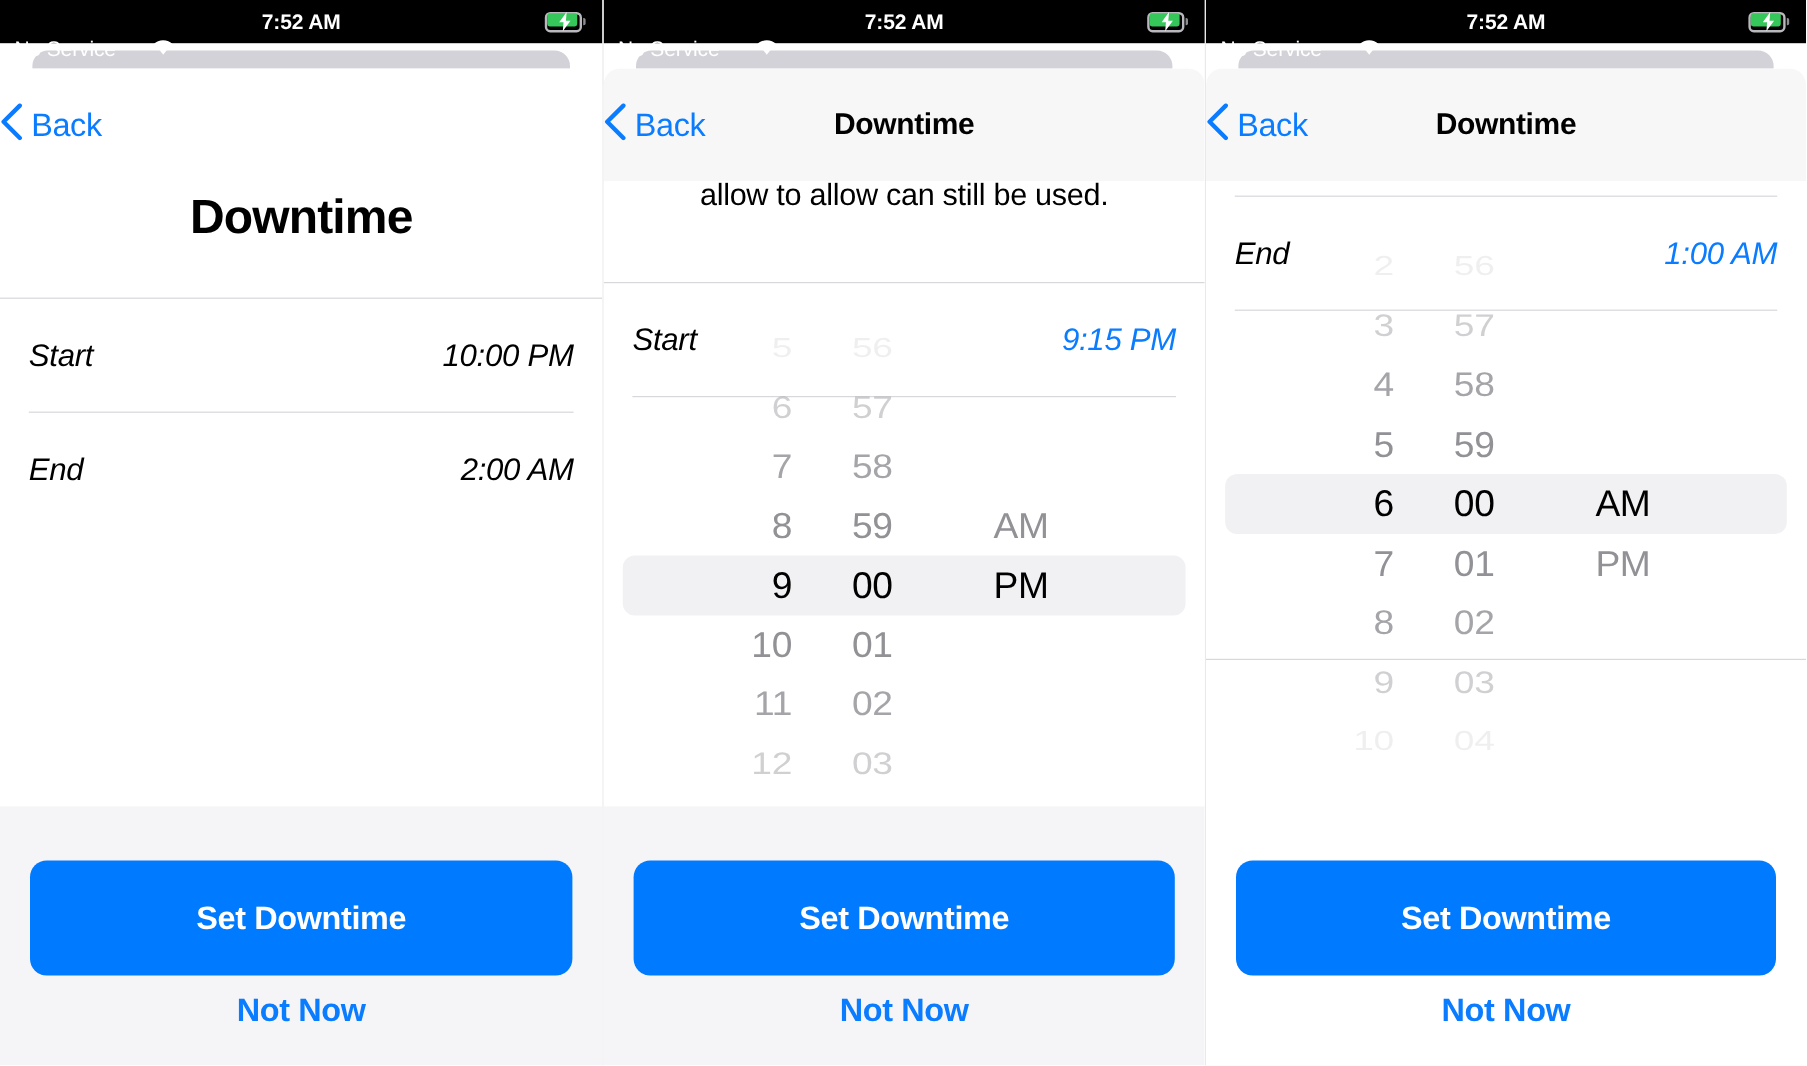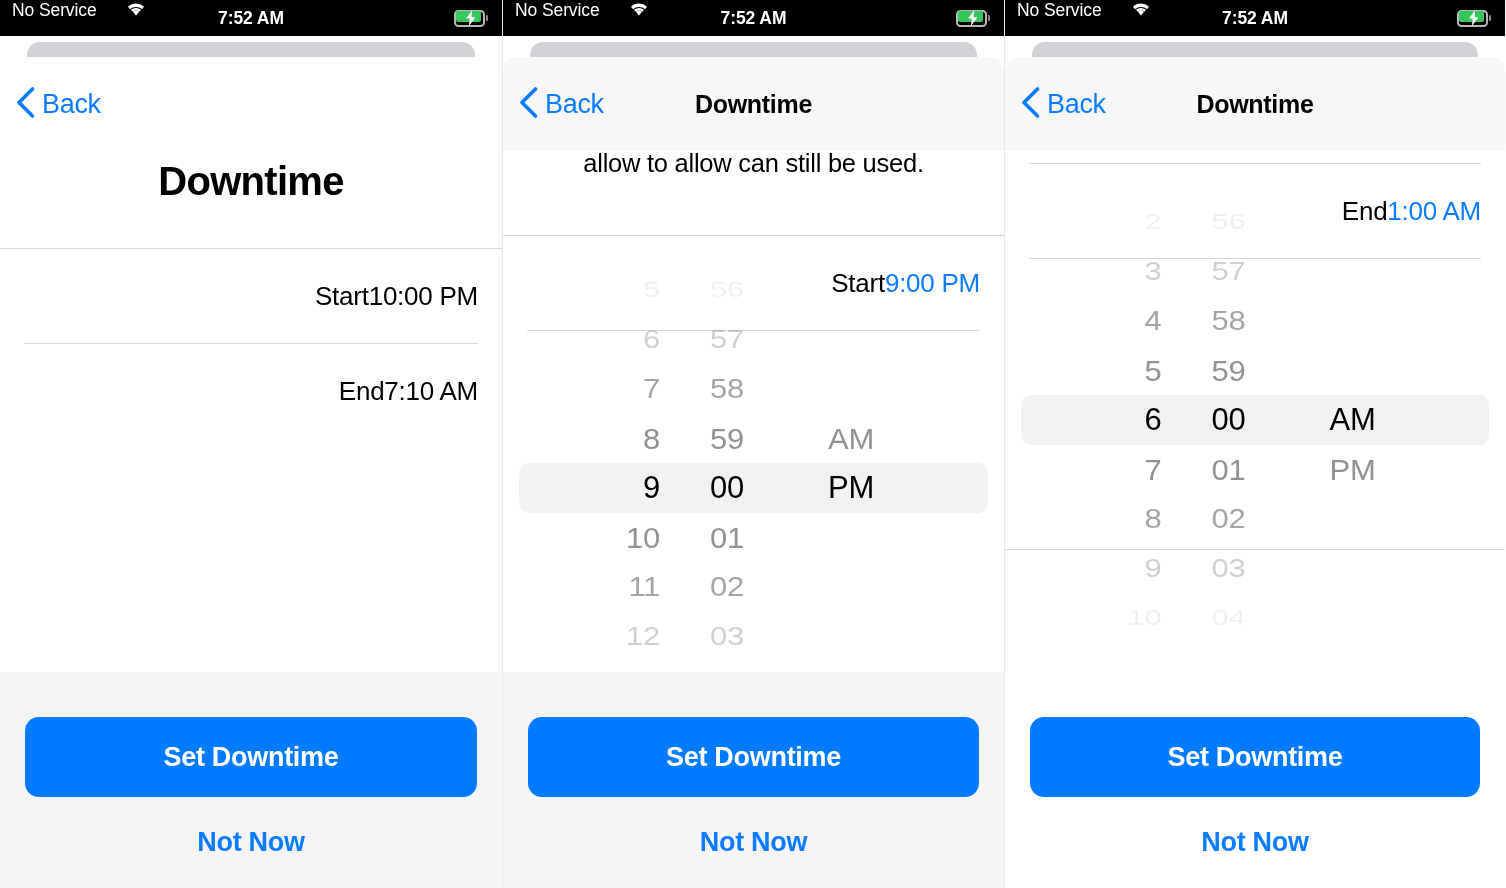--- a/index.html
+++ b/index.html
@@ -9,21 +9,21 @@
 
   .panel { position:relative; width:502px; height:888px; background:#ffffff;
            overflow:hidden; flex:0 0 auto; }
   .panel + .panel { border-left:1px solid #e9e9ec; }
   .panel.p3 { width:501px; }
 
   
   .statusbar { position:absolute; top:0; left:0; right:0; height:36px; background:#000;
                z-index:40; }
   .sb-left { position:absolute; left:12px; top:0; height:52px; display:flex;
-             align-items:flex-start; gap:27px; }
+             align-items:flex-end; gap:27px; }
   .sb-carrier { color:#fff; font-size:17.5px; font-weight:400; letter-spacing:-0.1px; }
   .sb-time { position:absolute; left:0; right:0; top:0; height:36px; display:flex;
              align-items:center; justify-content:center; color:#fff; font-size:17.5px;
              font-weight:600; letter-spacing:-0.1px; }
   .sb-right { position:absolute; right:14px; top:0; height:36px; display:flex;
               align-items:center; }
   .wifi { display:block; }
   .batt { position:relative; width:34px; height:17px; }
   .batt-body { position:absolute; left:0; top:0; width:31px; height:17px;
                border:2px solid #b9b9bd; border-radius:4.5px; background:#000; }
@@ -34,21 +34,21 @@
   .batt-bolt { position:absolute; left:11px; top:0.5px; z-index:3; }
 
   
   .card-back { position:absolute; top:42px; left:27px; right:27px; height:40px;
                background:#d2d2d8; border-radius:13px 13px 0 0; z-index:5; }
   .sheet { position:absolute; top:57px; left:0; right:0; bottom:0; background:#fff;
            border-radius:14px 14px 0 0; z-index:10; overflow:hidden; }
 
   
   .navbar { position:relative; height:94px; display:flex; align-items:center;
-            padding:0 16px; background:#ffffff; }
+            padding:0 0; background:#ffffff; }
   .navbar.tinted { background:#f7f7f8; }
   .backbtn { display:flex; align-items:center; gap:7px; cursor:pointer; }
   .chev { display:block; }
   .backlabel { color:#0a7cff; font-size:27px; letter-spacing:-0.3px; }
   .navtitle { position:absolute; left:0; right:0; text-align:center;
               font-size:25px; font-weight:700; color:#000; letter-spacing:-0.3px;
               pointer-events:none; }
 
   
   .intro { padding:8px 24px 0; text-align:center; }
@@ -57,22 +57,22 @@
   .desc { font-size:25.5px; line-height:37px; color:#000; letter-spacing:-0.25px; }
 
   
   .desc-frag { padding:0 24px; text-align:center; font-size:25.5px; line-height:37px;
                color:#000; letter-spacing:-0.25px; }
 
   
   .rowsec { background:#fff; }
   .hr { height:1px; background:#d8d8dc; margin:0 24px; }
   .hr.full { margin:0; }
-  .row { display:flex; align-items:center; justify-content:flex-end;
-         padding:0 24px; height:94px; cursor:pointer; }
+  .row { display:flex; align-items:center; justify-content:space-between;
+         padding:0 24px; height:94px; cursor:pointer;font-style:italic; }
   .row-label { font-size:26px; color:#000; letter-spacing:-0.25px; }
   .row-value { font-size:26px; color:#000; letter-spacing:-0.25px; }
   .row-value.active { color:#0a7cff; }
 
   
   .picker { position:relative; height:268px; }
   .picker.tall { height:290px; }
   .band { position:absolute; left:16px; right:16px; height:50px; background:#f1f1f3;
           border-radius:10px; }
   .cols { position:absolute; inset:0; display:flex; justify-content:center; }
@@ -83,21 +83,21 @@
           color:#8c8c91; letter-spacing:-0.3px; cursor:pointer; }
   .cell.sel { color:#000; }
   .col.hour .cell { justify-content:flex-end; padding-right:26px; }
   .col.min .cell  { justify-content:flex-start; padding-left:24px; }
   .col.ampm .cell { justify-content:flex-start; padding-left:22px; }
 
   
   .actions { position:absolute; left:0; right:0; bottom:0; height:216px;
              background:#f5f5f7; z-index:20; }
   .actions.plain { background:#ffffff; }
-  .primary-btn { position:absolute; left:25px; right:25px; top:45px; height:80px;
+  .primary-btn { position:absolute; left:25px; right:25px; top:45px; height:96px;
                  background:#007aff; border-radius:14px; display:flex;
                  align-items:center; justify-content:center; cursor:pointer; }
   .primary-btn span { color:#fff; font-size:27px; font-weight:700; letter-spacing:-0.3px; }
   .secondary-btn { position:absolute; left:0; right:0; top:155px; text-align:center;
                    color:#0a7cff; font-size:27px; font-weight:700;
                    letter-spacing:-0.3px; cursor:pointer; }
 </style>
 </head>
 <body>
 
@@ -148,21 +148,21 @@
 
       <div class="rowsec" style="margin-top:44px;">
         <div class="hr full"></div>
         <div class="row">
           <span class="row-label">Start</span>
           <span class="row-value">10:00 PM</span>
         </div>
         <div class="hr"></div>
         <div class="row">
           <span class="row-label">End</span>
-          <span class="row-value">7:10 AM</span>
+          <span class="row-value">2:00 AM</span>
         </div>
       </div>
 
       <div class="actions">
         <div class="primary-btn">
           <span>Set Downtime</span>
         </div>
         <div class="secondary-btn">Not Now</div>
       </div>
     </div>
@@ -207,21 +207,21 @@
         </div>
         <div class="navtitle">Downtime</div>
       </div>
 
       <div class="desc-frag" style="margin-top:-6px;">allow to allow can still be used.</div>
 
       <div class="rowsec" style="margin-top:53px;">
         <div class="hr full"></div>
         <div class="row">
           <span class="row-label">Start</span>
-          <span class="row-value active">9:00 PM</span>
+          <span class="row-value active">9:15 PM</span>
         </div>
         <div class="hr"></div>
       </div>
 
       <div class="picker" id="picker-2">
           <div class="band" style="top: 132px;"></div>
           <div class="cols">
             <div class="col hour">
               <div class="cell" style="top: -66px; opacity: 0.13; transform: scaleY(0.74);">5</div>
               <div class="cell" style="top: -16.5px; opacity: 0.4; transform: scaleY(0.84);">6</div>

